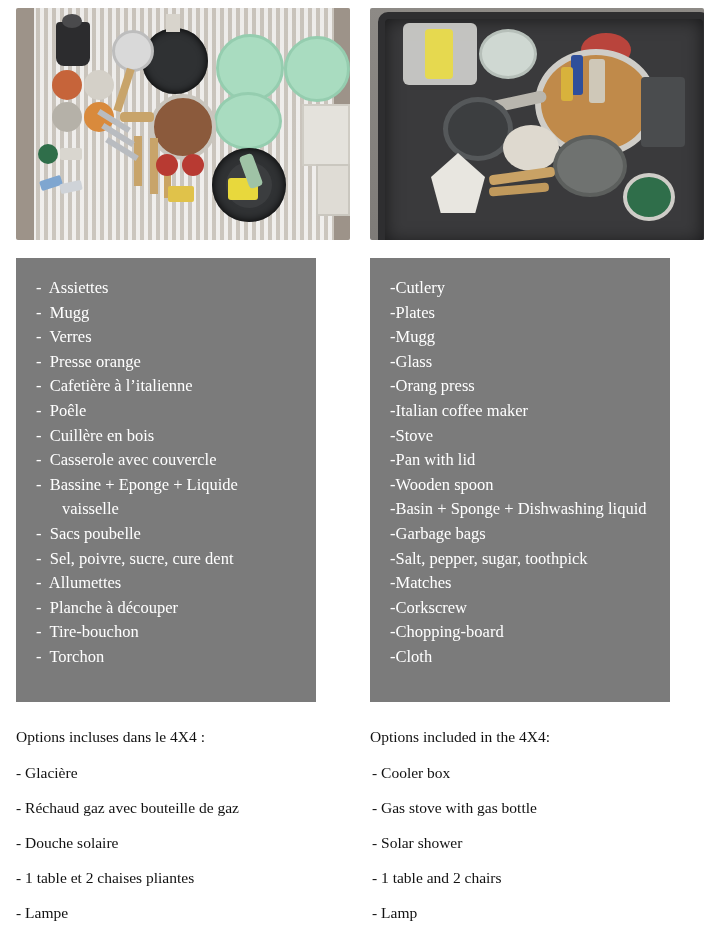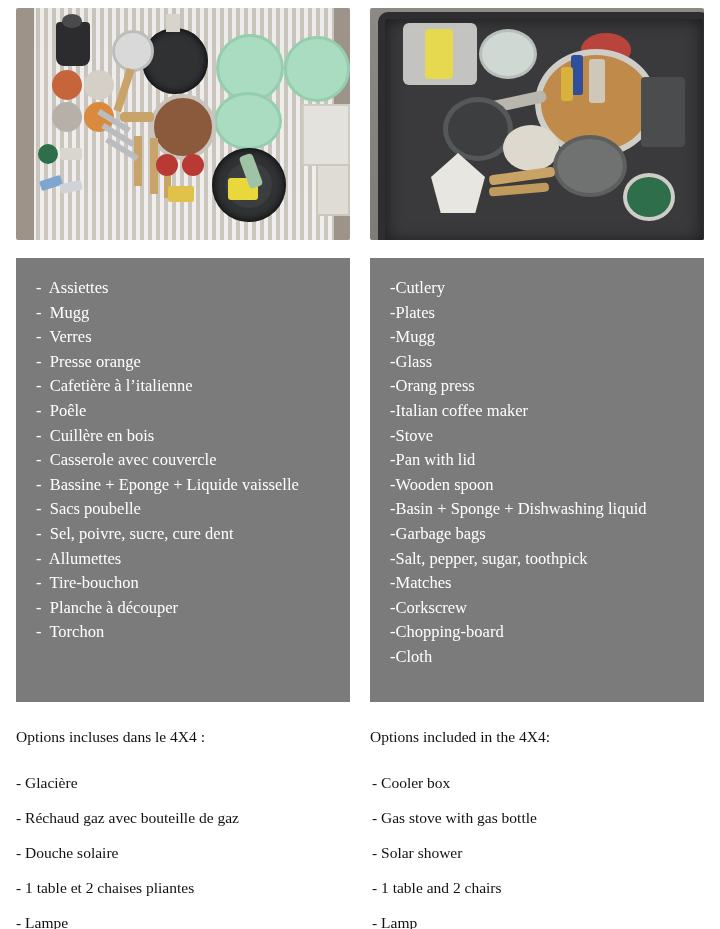--- a/index.html
+++ b/index.html
@@ -70,42 +70,42 @@
     width: 318px; height: 224px;
     background: #3a3a3c;
     border: 7px solid #2e2e30;
     border-radius: 10px;
     box-shadow: inset 0 0 18px rgba(0,0,0,0.6);
   }
 
   
   .greybox {
     margin-top: 18px;
-    width: 334px;
+    width: 300px;
     background: #7b7b7b;
     color: #ffffff;
     box-sizing: border-box;
     padding: 18px 20px 20px 20px;
     font-size: 16.5px;
     line-height: 24.6px;
     min-height: 444px;
   }
   .greybox ul { list-style: none; margin: 0; padding: 0; }
   .greybox li { white-space: pre-wrap; }
   .greybox.fr li { padding-left: 26px; text-indent: -26px; }
 
   
   .options {
     margin-top: 26px;
     font-size: 15.5px;
     line-height: 18px;
     color: #111;
   }
   .options .heading {
-    margin-bottom: 28px;
+    margin-bottom: 18px;
   }
   .options ul { list-style: none; margin: 0; padding: 0; }
   .options li { margin-bottom: 17px; }
   .options.en li { padding-left: 2px; }
 </style>
 </head>
 <body>
 
 <div class="page">
   <div class="columns">
@@ -170,22 +170,22 @@
           <li>-  Verres</li>
           <li>-  Presse orange</li>
           <li>-  Cafetière à l’italienne</li>
           <li>-  Poêle</li>
           <li>-  Cuillère en bois</li>
           <li>-  Casserole avec couvercle</li>
           <li>-  Bassine + Eponge + Liquide vaisselle</li>
           <li>-  Sacs poubelle</li>
           <li>-  Sel, poivre, sucre, cure dent</li>
           <li>-  Allumettes</li>
+          <li>-  Planche à découper</li>
           <li>-  Tire-bouchon</li>
-          <li>-  Planche à découper</li>
           <li>-  Torchon</li>
         </ul>
       </div>
 
       <div class="options fr">
         <div class="heading">Options incluses dans le 4X4 :</div>
         <ul>
           <li>-  Glacière</li>
           <li>-  Réchaud gaz avec bouteille de gaz</li>
           <li>-  Douche solaire</li>

